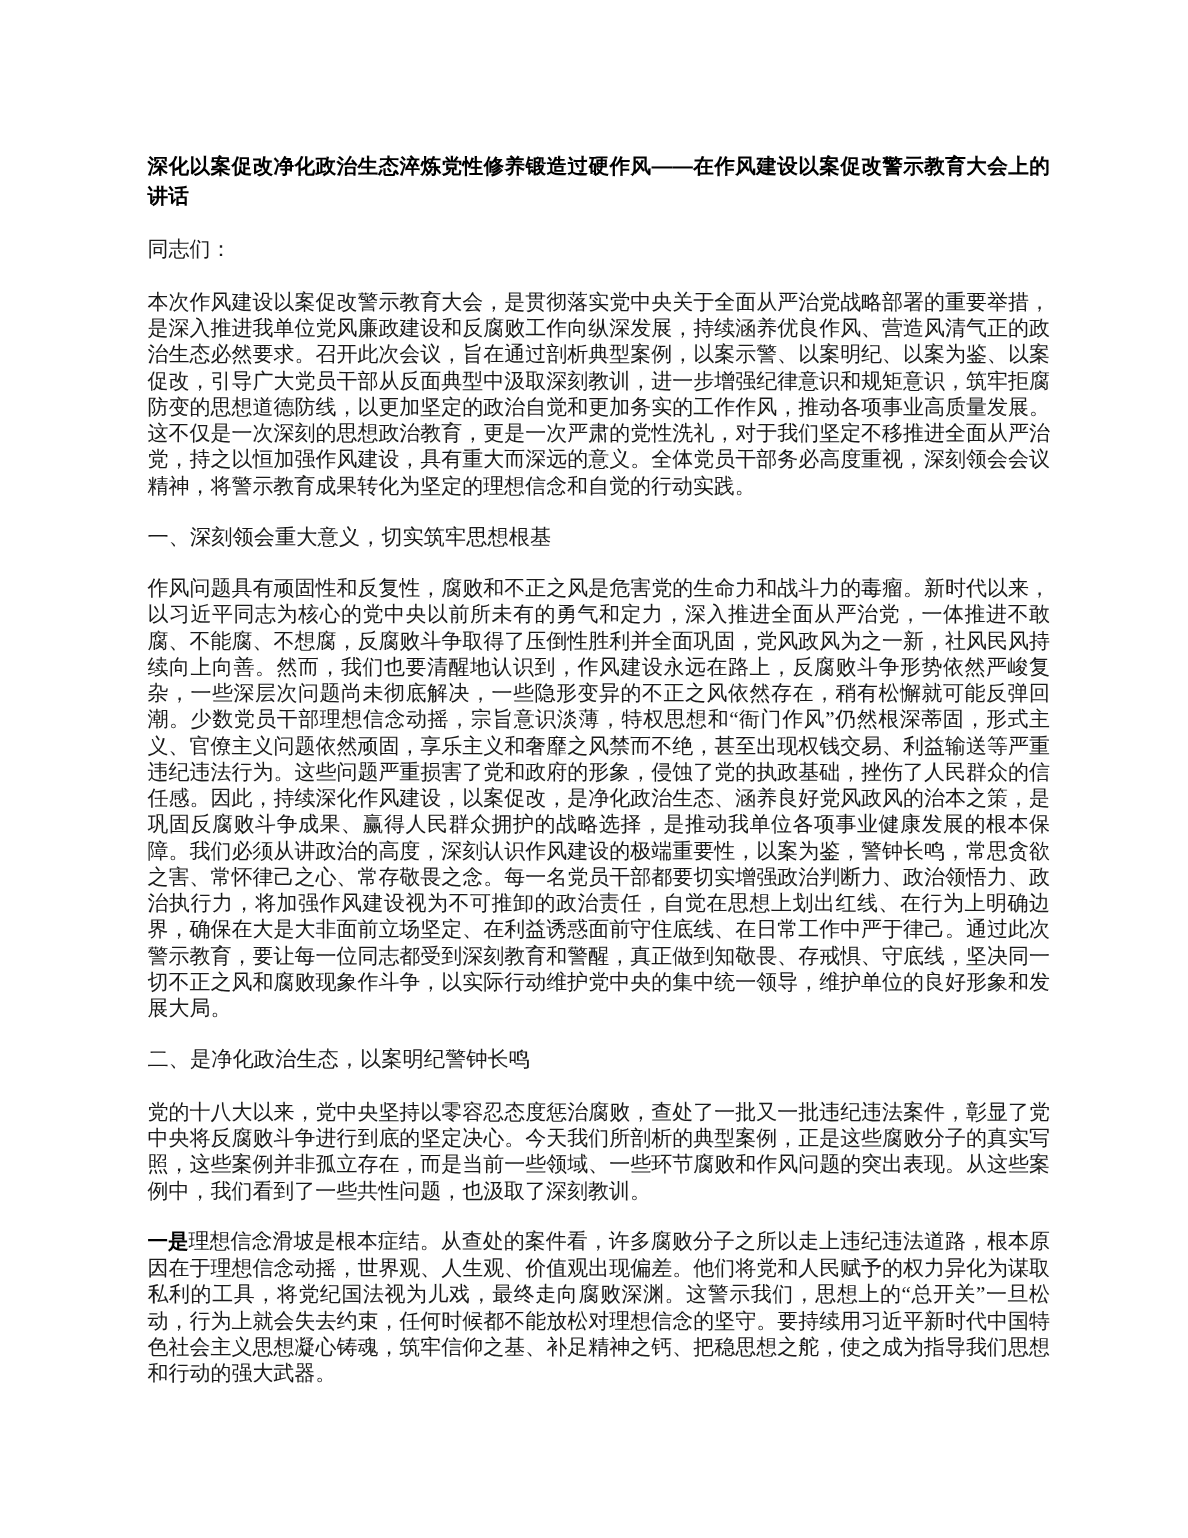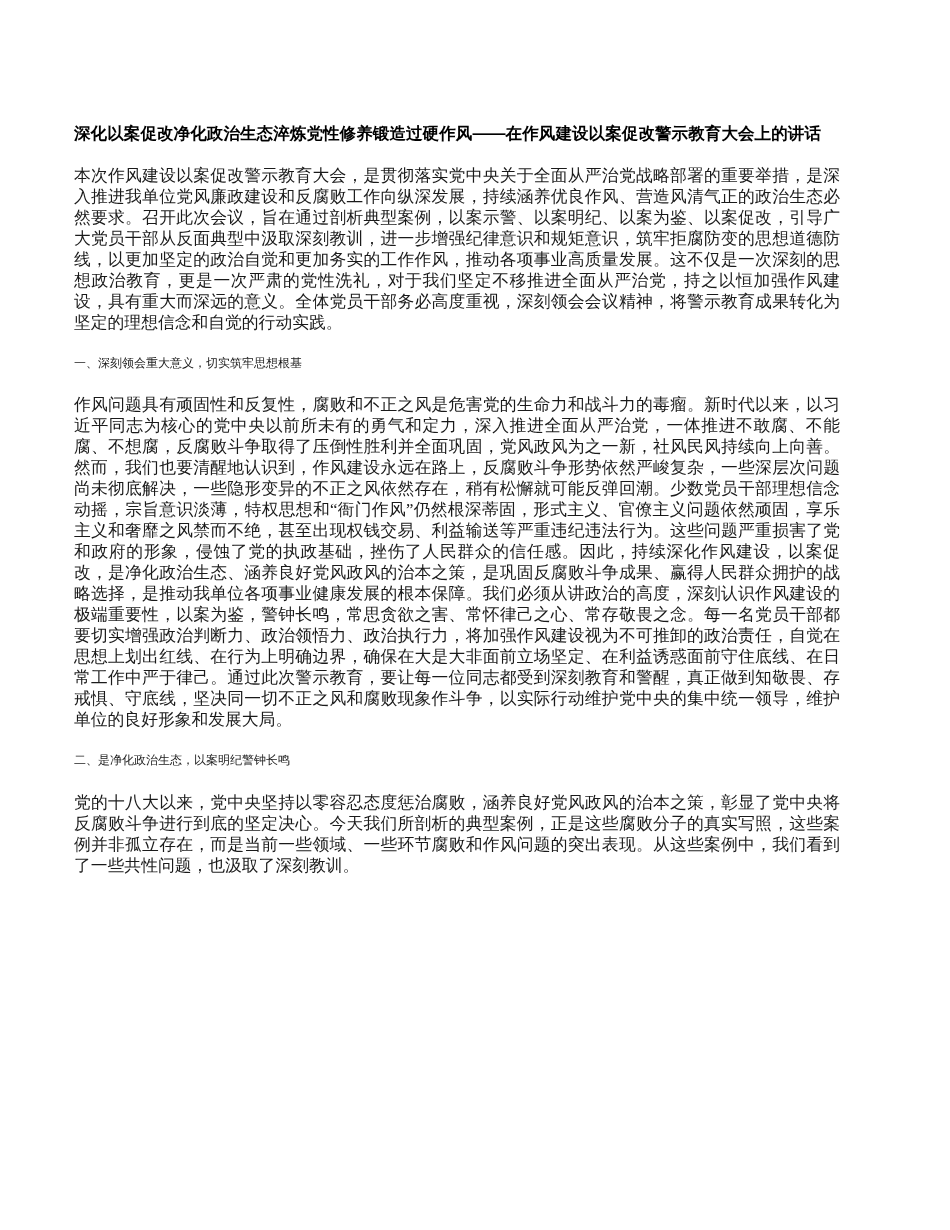--- a/index.html
+++ b/index.html
@@ -13,21 +13,21 @@
     height: 1230px;
     overflow: hidden;
     font-family: "Liberation Serif", "DejaVu Serif", serif;
     color: #000000;
     -webkit-font-smoothing: antialiased;
   }
   .page {
     box-sizing: border-box;
     width: 950px;
     height: 1194px;
-    padding: 122px 110px 0 74px;
+    padding: 122px 110px 0 118px;
     background: #ffffff;
   }
   .doc-title {
     font-family: "Liberation Sans", "DejaVu Sans", sans-serif;
     font-weight: bold;
     font-size: 16.5px;
     line-height: 23.5px;
     letter-spacing: 0.1px;
     color: #000000;
     margin: 0 0 0 0;
@@ -43,45 +43,47 @@
   .para {
     font-size: 16.8px;
     line-height: 21px;
     color: #1a1a1a;
     margin: 19px 0 0 0;
     text-align: justify;
     text-justify: inter-ideograph;
     text-indent: 0;
   }
   .heading {
-    font-size: 12px;
+    font-size: 17px;
     line-height: 23.5px;
     color: #1a1a1a;
     font-weight: normal;
     margin: 19px 0 0 0;
   }
   .lead {
     font-weight: bold;
     font-family: "Liberation Sans", "DejaVu Sans", sans-serif;
     font-size: 16.4px;
     color: #000000;
   }
 </style>
 </head>
 <body>
 
 <div class="page">
 
   <h1 class="doc-title">深化以案促改净化政治生态淬炼党性修养锻造过硬作风——在作风建设以案促改警示教育大会上的讲话</h1>
 
+  <p class="salutation">同志们：</p>
 
   <p class="para">本次作风建设以案促改警示教育大会，是贯彻落实党中央关于全面从严治党战略部署的重要举措，是深入推进我单位党风廉政建设和反腐败工作向纵深发展，持续涵养优良作风、营造风清气正的政治生态必然要求。召开此次会议，旨在通过剖析典型案例，以案示警、以案明纪、以案为鉴、以案促改，引导广大党员干部从反面典型中汲取深刻教训，进一步增强纪律意识和规矩意识，筑牢拒腐防变的思想道德防线，以更加坚定的政治自觉和更加务实的工作作风，推动各项事业高质量发展。这不仅是一次深刻的思想政治教育，更是一次严肃的党性洗礼，对于我们坚定不移推进全面从严治党，持之以恒加强作风建设，具有重大而深远的意义。全体党员干部务必高度重视，深刻领会会议精神，将警示教育成果转化为坚定的理想信念和自觉的行动实践。</p>
 
   <p class="heading">一、深刻领会重大意义，切实筑牢思想根基</p>
 
   <p class="para">作风问题具有顽固性和反复性，腐败和不正之风是危害党的生命力和战斗力的毒瘤。新时代以来，以习近平同志为核心的党中央以前所未有的勇气和定力，深入推进全面从严治党，一体推进不敢腐、不能腐、不想腐，反腐败斗争取得了压倒性胜利并全面巩固，党风政风为之一新，社风民风持续向上向善。然而，我们也要清醒地认识到，作风建设永远在路上，反腐败斗争形势依然严峻复杂，一些深层次问题尚未彻底解决，一些隐形变异的不正之风依然存在，稍有松懈就可能反弹回潮。少数党员干部理想信念动摇，宗旨意识淡薄，特权思想和“衙门作风”仍然根深蒂固，形式主义、官僚主义问题依然顽固，享乐主义和奢靡之风禁而不绝，甚至出现权钱交易、利益输送等严重违纪违法行为。这些问题严重损害了党和政府的形象，侵蚀了党的执政基础，挫伤了人民群众的信任感。因此，持续深化作风建设，以案促改，是净化政治生态、涵养良好党风政风的治本之策，是巩固反腐败斗争成果、赢得人民群众拥护的战略选择，是推动我单位各项事业健康发展的根本保障。我们必须从讲政治的高度，深刻认识作风建设的极端重要性，以案为鉴，警钟长鸣，常思贪欲之害、常怀律己之心、常存敬畏之念。每一名党员干部都要切实增强政治判断力、政治领悟力、政治执行力，将加强作风建设视为不可推卸的政治责任，自觉在思想上划出红线、在行为上明确边界，确保在大是大非面前立场坚定、在利益诱惑面前守住底线、在日常工作中严于律己。通过此次警示教育，要让每一位同志都受到深刻教育和警醒，真正做到知敬畏、存戒惧、守底线，坚决同一切不正之风和腐败现象作斗争，以实际行动维护党中央的集中统一领导，维护单位的良好形象和发展大局。</p>
 
   <p class="heading">二、是净化政治生态，以案明纪警钟长鸣</p>
 
-  <p class="para">党的十八大以来，党中央坚持以零容忍态度惩治腐败，涵养良好党风政风的治本之策，彰显了党中央将反腐败斗争进行到底的坚定决心。今天我们所剖析的典型案例，正是这些腐败分子的真实写照，这些案例并非孤立存在，而是当前一些领域、一些环节腐败和作风问题的突出表现。从这些案例中，我们看到了一些共性问题，也汲取了深刻教训。</p>
+  <p class="para">党的十八大以来，党中央坚持以零容忍态度惩治腐败，查处了一批又一批违纪违法案件，彰显了党中央将反腐败斗争进行到底的坚定决心。今天我们所剖析的典型案例，正是这些腐败分子的真实写照，这些案例并非孤立存在，而是当前一些领域、一些环节腐败和作风问题的突出表现。从这些案例中，我们看到了一些共性问题，也汲取了深刻教训。</p>
 
+  <p class="para"><span class="lead">一是</span><span>理想信念滑坡是根本症结。从查处的案件看，许多腐败分子之所以走上违纪违法道路，根本原因在于理想信念动摇，世界观、人生观、价值观出现偏差。他们将党和人民赋予的权力异化为谋取私利的工具，将党纪国法视为儿戏，最终走向腐败深渊。这警示我们，思想上的“总开关”一旦松动，行为上就会失去约束，任何时候都不能放松对理想信念的坚守。要持续用习近平新时代中国特色社会主义思想凝心铸魂，筑牢信仰之基、补足精神之钙、把稳思想之舵，使之成为指导我们思想和行动的强大武器。</span></p>
 
 </div>
 
 </body></html>

